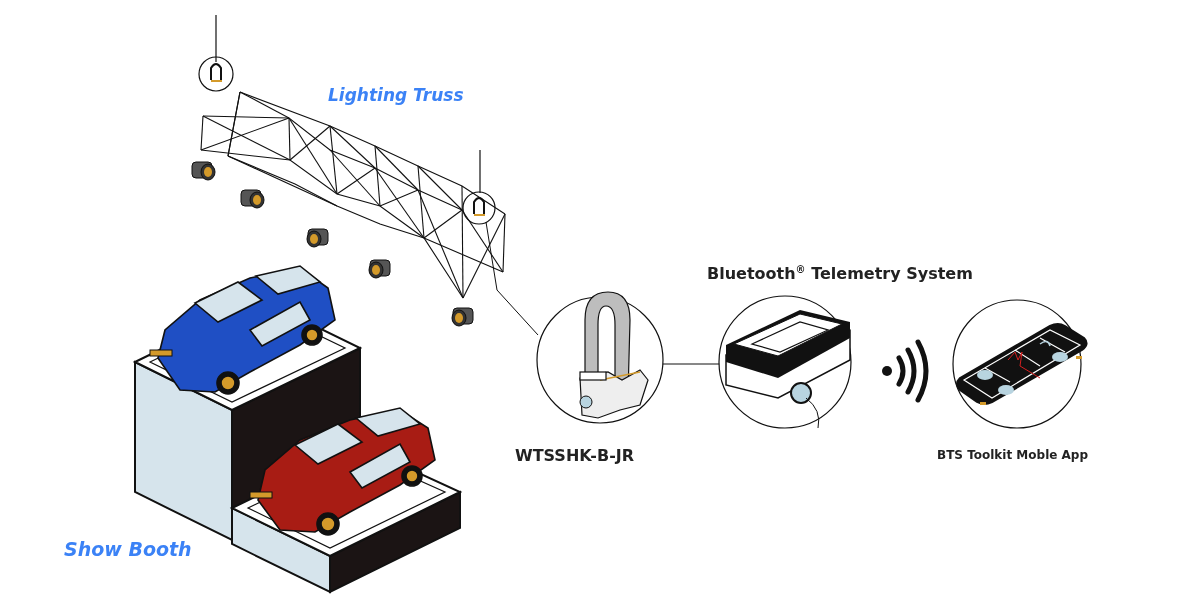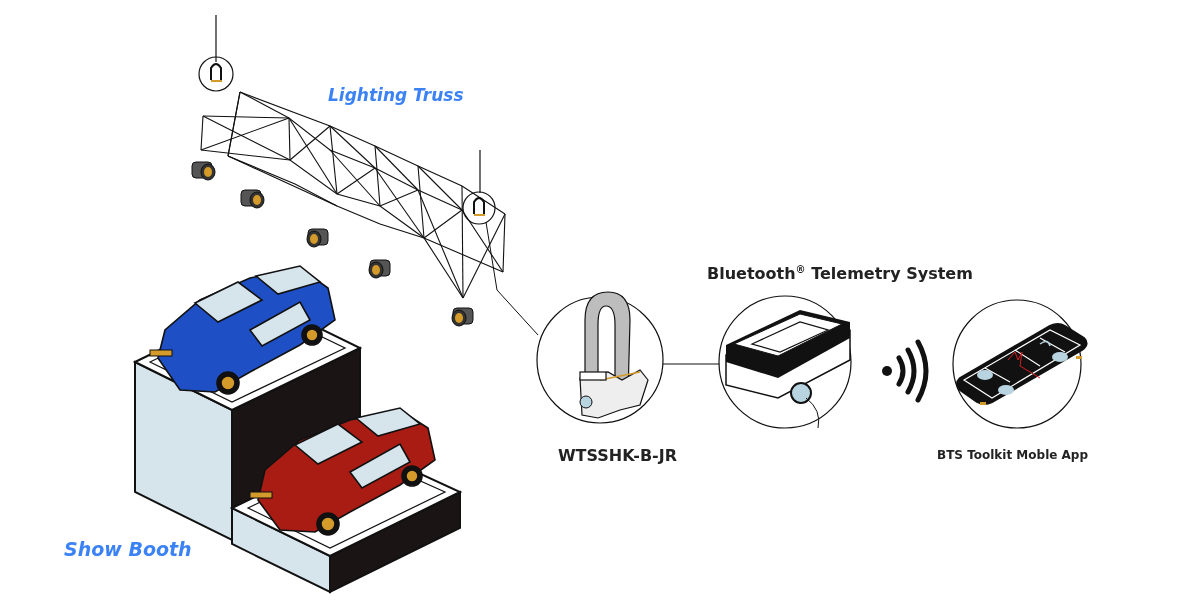--- a/index.html
+++ b/index.html
@@ -4,21 +4,21 @@
 <style>
   html,body{margin:0;padding:0;background:#ffffff;}
   body{width:1200px;height:600px;position:relative;overflow:hidden;font-family:"DejaVu Sans","Liberation Sans",sans-serif;}
   .label{position:absolute;font-weight:bold;white-space:nowrap;}
   .red{color:#3b82f6;font-style:italic;}
   .dark{color:#222222;}
   #lbl-truss{left:328px;top:85px;font-size:17px;}
   #lbl-booth{left:52px;top:538px;font-size:19px;margin-left:12px;}
   #lbl-bts{left:669px;top:264px;font-size:16px;margin-left:38px;}
   #lbl-bts sup{font-size:10px;}
-  #lbl-shackle{left:515px;top:444px;font-size:16px;text-align:center;line-height:24px;width:205px;}
+  #lbl-shackle{left:515px;top:444px;font-size:16px;line-height:24px;width:205px;}
   #lbl-app{left:937px;top:448px;font-size:12px;}
   svg.art{position:absolute;left:0;top:0;}
 </style>
 </head>
 <body>
 
 <svg class="art" width="1200" height="600" viewBox="0 0 1200 600">
 
   <g stroke="#111" fill="none" stroke-width="1.2">
     <line x1="216" y1="15" x2="216" y2="62"></line>

